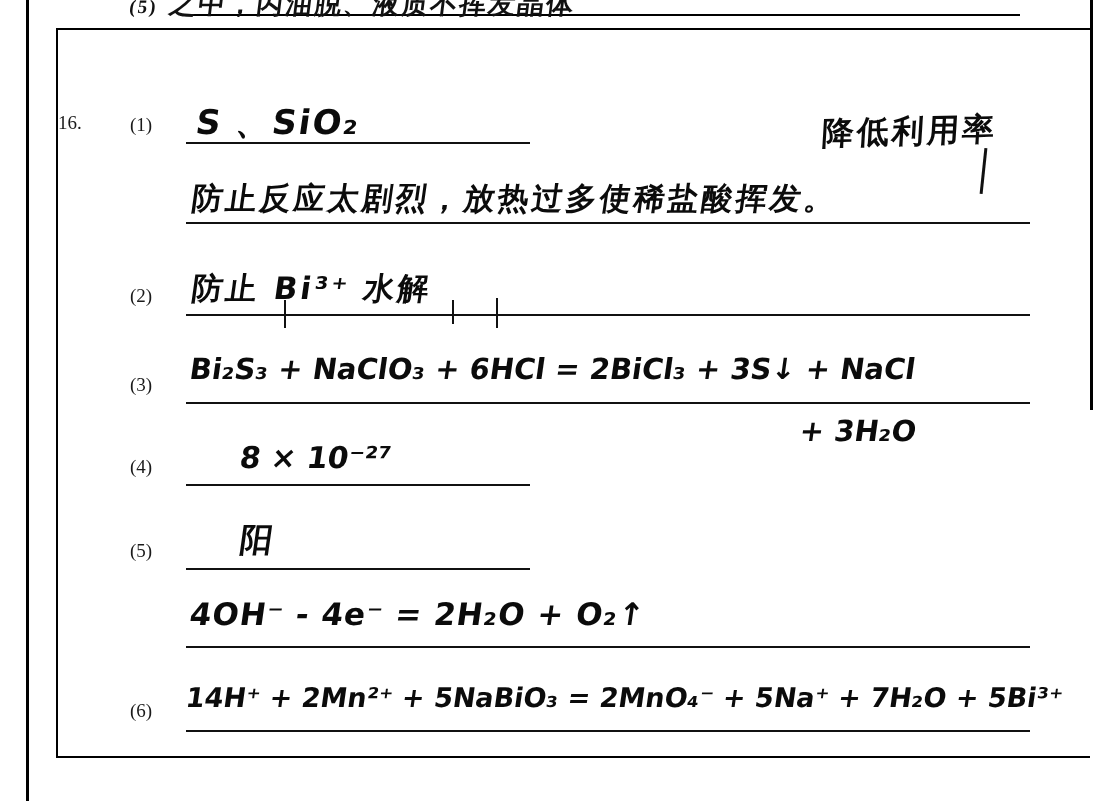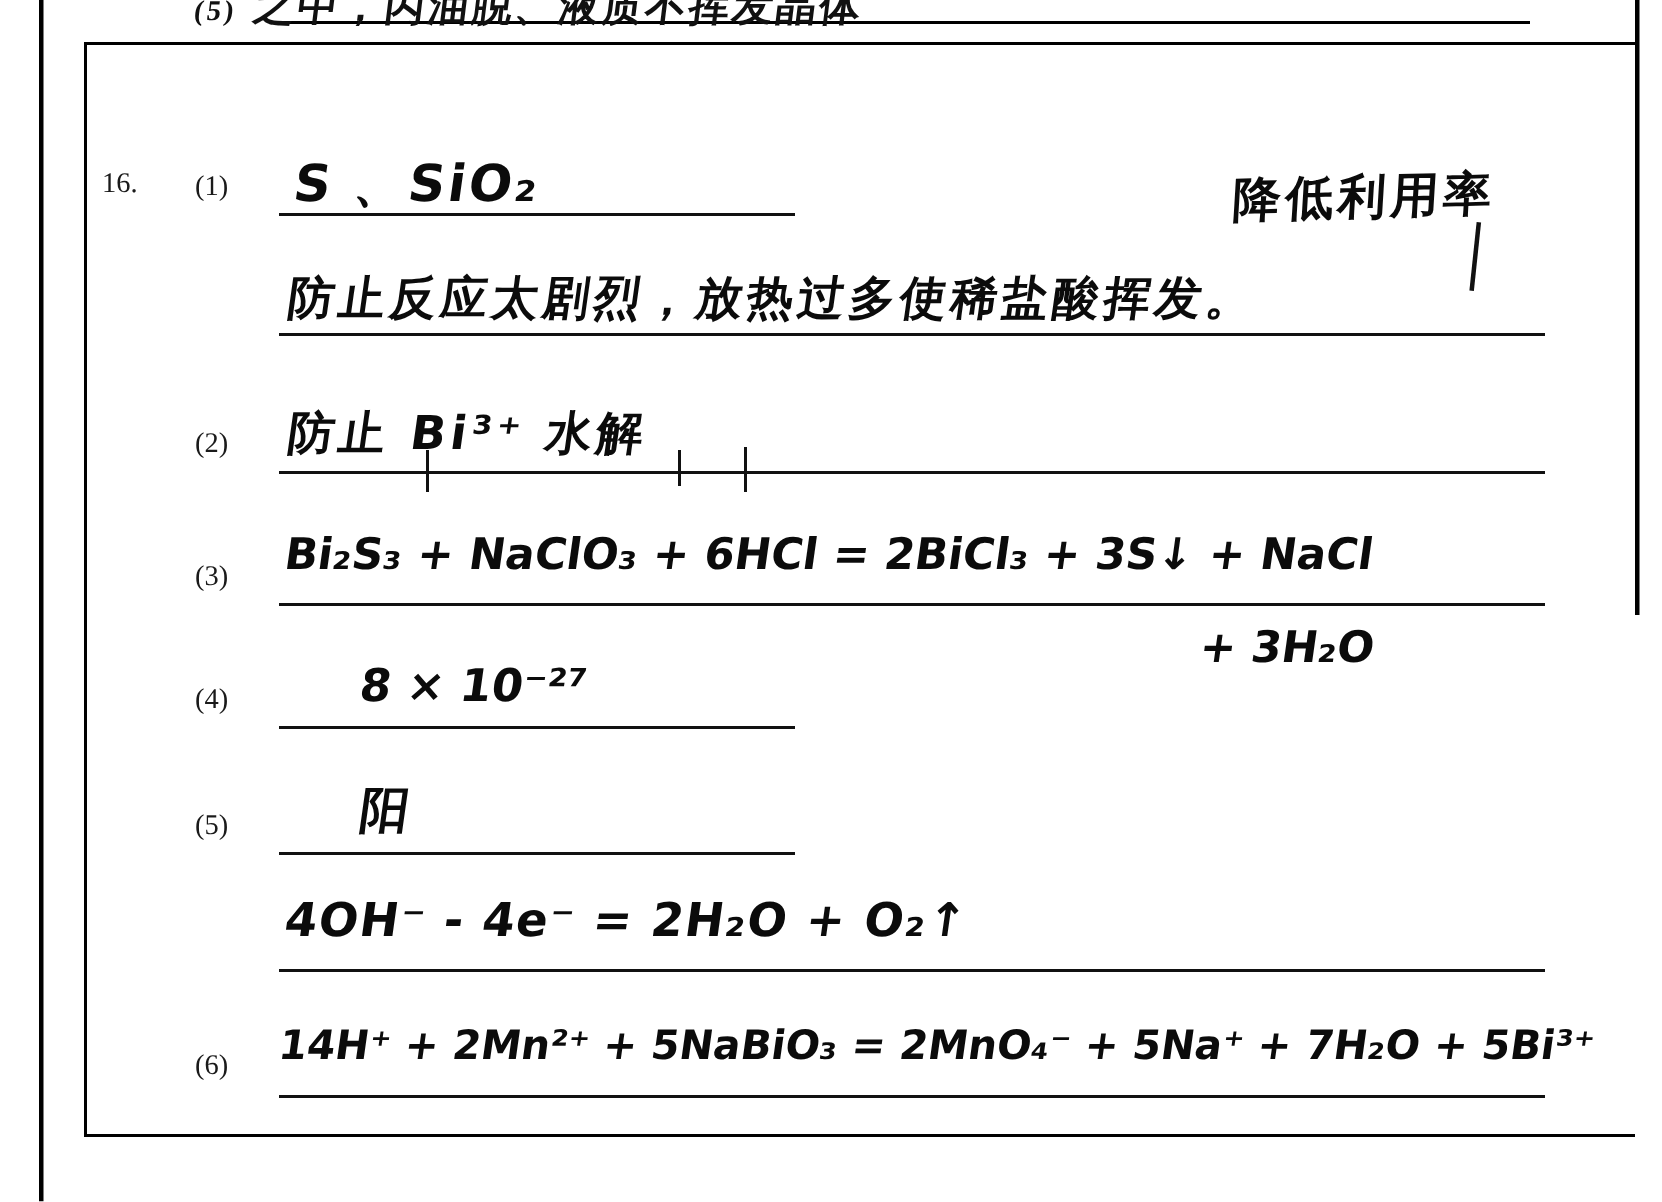--- a/index.html
+++ b/index.html
@@ -128,21 +128,21 @@
   <div class="frame-right"></div>
   <div class="rule-top"></div>
   <div class="rule-bottom"></div>
   <div class="partial-top-rule"></div>
 
   <div class="top-fragment">
     <span class="num">(5)</span>
     <span>之中，丙油脱、液质不挥发晶体</span>
   </div>
 
-  <div class="qnum" style="left:68px; top:112px;text-align:center;">16.</div>
+  <div class="qnum" style="left:58px; top:112px;text-align:center;">16.</div>
 
   <div class="qnum" style="left:130px; top:114px;">(1)</div>
   <div class="aline" style="left:186px; top:142px; width:344px;"></div>
   <div class="hw sk" style="left:196px; top:100px; font-size:34px; letter-spacing:2px;">S 、SiO₂</div>
 
   <div class="aline" style="left:186px; top:222px; width:844px;"></div>
   <div class="hw cjk sk" style="left:192px; top:178px; font-size:31px;">防止反应太剧烈，放热过多使稀盐酸挥发。</div>
 
   <div class="hw cjk sk2" style="left:822px; top:110px; font-size:32px;">降低利用率</div>
   <div class="stroke" style="left:982px; top:148px; width:3px; height:46px; transform:rotate(6deg);"></div>

